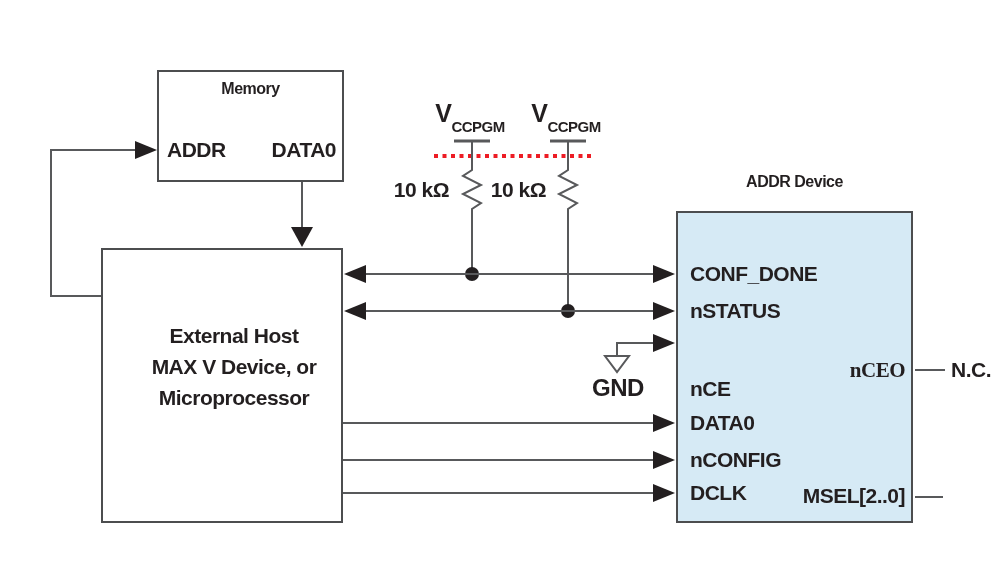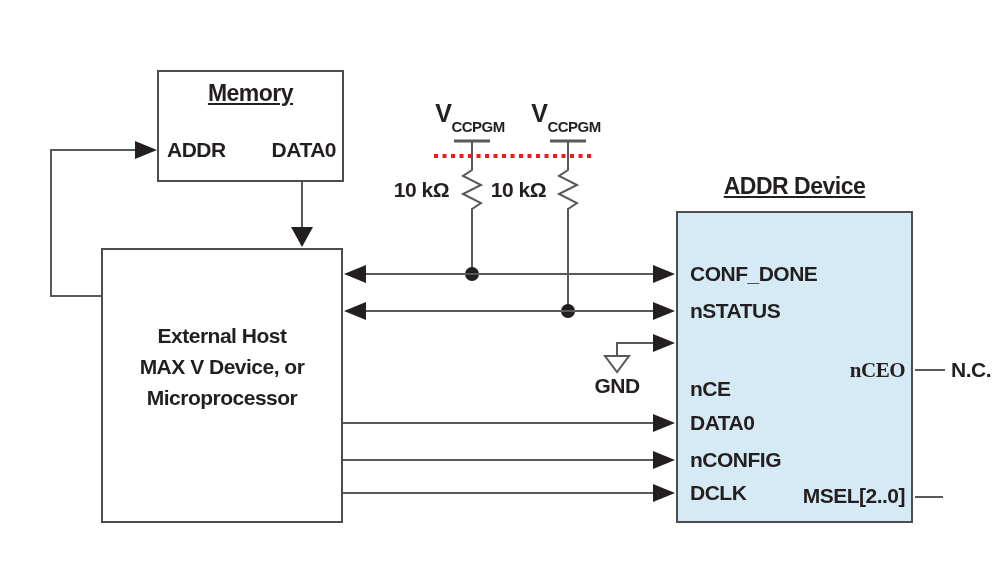--- a/index.html
+++ b/index.html
@@ -6,23 +6,23 @@
   #stage{
     position:relative;width:998px;height:576px;background:#ffffff;overflow:hidden;
     font-family:"Liberation Sans",sans-serif;color:#231f20;
   }
   .box{position:absolute;border:2px solid #4c4d4f;background:#ffffff;box-sizing:border-box;}
   .fpga-box{background:#d6eaf5;}
   .lbl{
     position:absolute;font-weight:bold;letter-spacing:-0.5px;
     white-space:nowrap;color:#231f20;
   }
-  .t22{font-size:23px;text-decoration:underline;}
+  .t22{font-size:16px;}
   .t21{font-size:21px;}
-  .t20{font-size:21px;}
+  .t20{font-size:24px;}
   .center{text-align:center;}
   .right{text-align:right;}
   .host-lines div{line-height:31px;}
   .vlabel{display:flex;align-items:flex-start;justify-content:center;}
   .vlabel .main{font-size:25px;font-weight:bold;line-height:1;}
   .vlabel .sub{font-size:15px;font-weight:bold;margin-top:17px;letter-spacing:-0.5px;}
   svg{position:absolute;left:0;top:0;}
   .wire{stroke:#58595b;stroke-width:2;fill:none;}
   .bar{stroke:#58595b;stroke-width:3;fill:none;}
   .ah{fill:#231f20;stroke:none;}
@@ -73,21 +73,21 @@
     <line class="wire" x1="915" y1="370" x2="945" y2="370"></line>
     <line class="wire" x1="915" y1="497" x2="943" y2="497"></line>
   </svg>
 
   <div class="box" style="left:157px;top:70px;width:187px;height:112px;"></div>
   <div class="lbl t22 center" style="left:157px;top:80px;width:187px;">Memory</div>
   <div class="lbl t21" style="left:167px;top:138px;">ADDR</div>
   <div class="lbl t21 right" style="left:240px;top:138px;width:96px;">DATA0</div>
 
   <div class="box" style="left:101px;top:248px;width:242px;height:275px;"></div>
-  <div class="lbl t21 center host-lines" style="left:101px;top:320px;width:242px;">
+  <div class="lbl t21 center host-lines" style="left:101px;top:320px;width:242px;padding-left:12px;">
     <div>External Host</div>
     <div>MAX V Device, or</div>
     <div>Microprocessor</div>
   </div>
 
   <div class="lbl t22 center" style="left:676px;top:173px;width:237px;">ADDR Device</div>
   <div class="box fpga-box" style="left:676px;top:211px;width:237px;height:312px;"></div>
   <div class="lbl t21" style="left:690px;top:262px;">CONF_DONE</div>
   <div class="lbl t21" style="left:690px;top:299px;">nSTATUS</div>
   <div class="lbl t21" style="left:690px;top:333px;margin-top:44px;">nCE</div>

